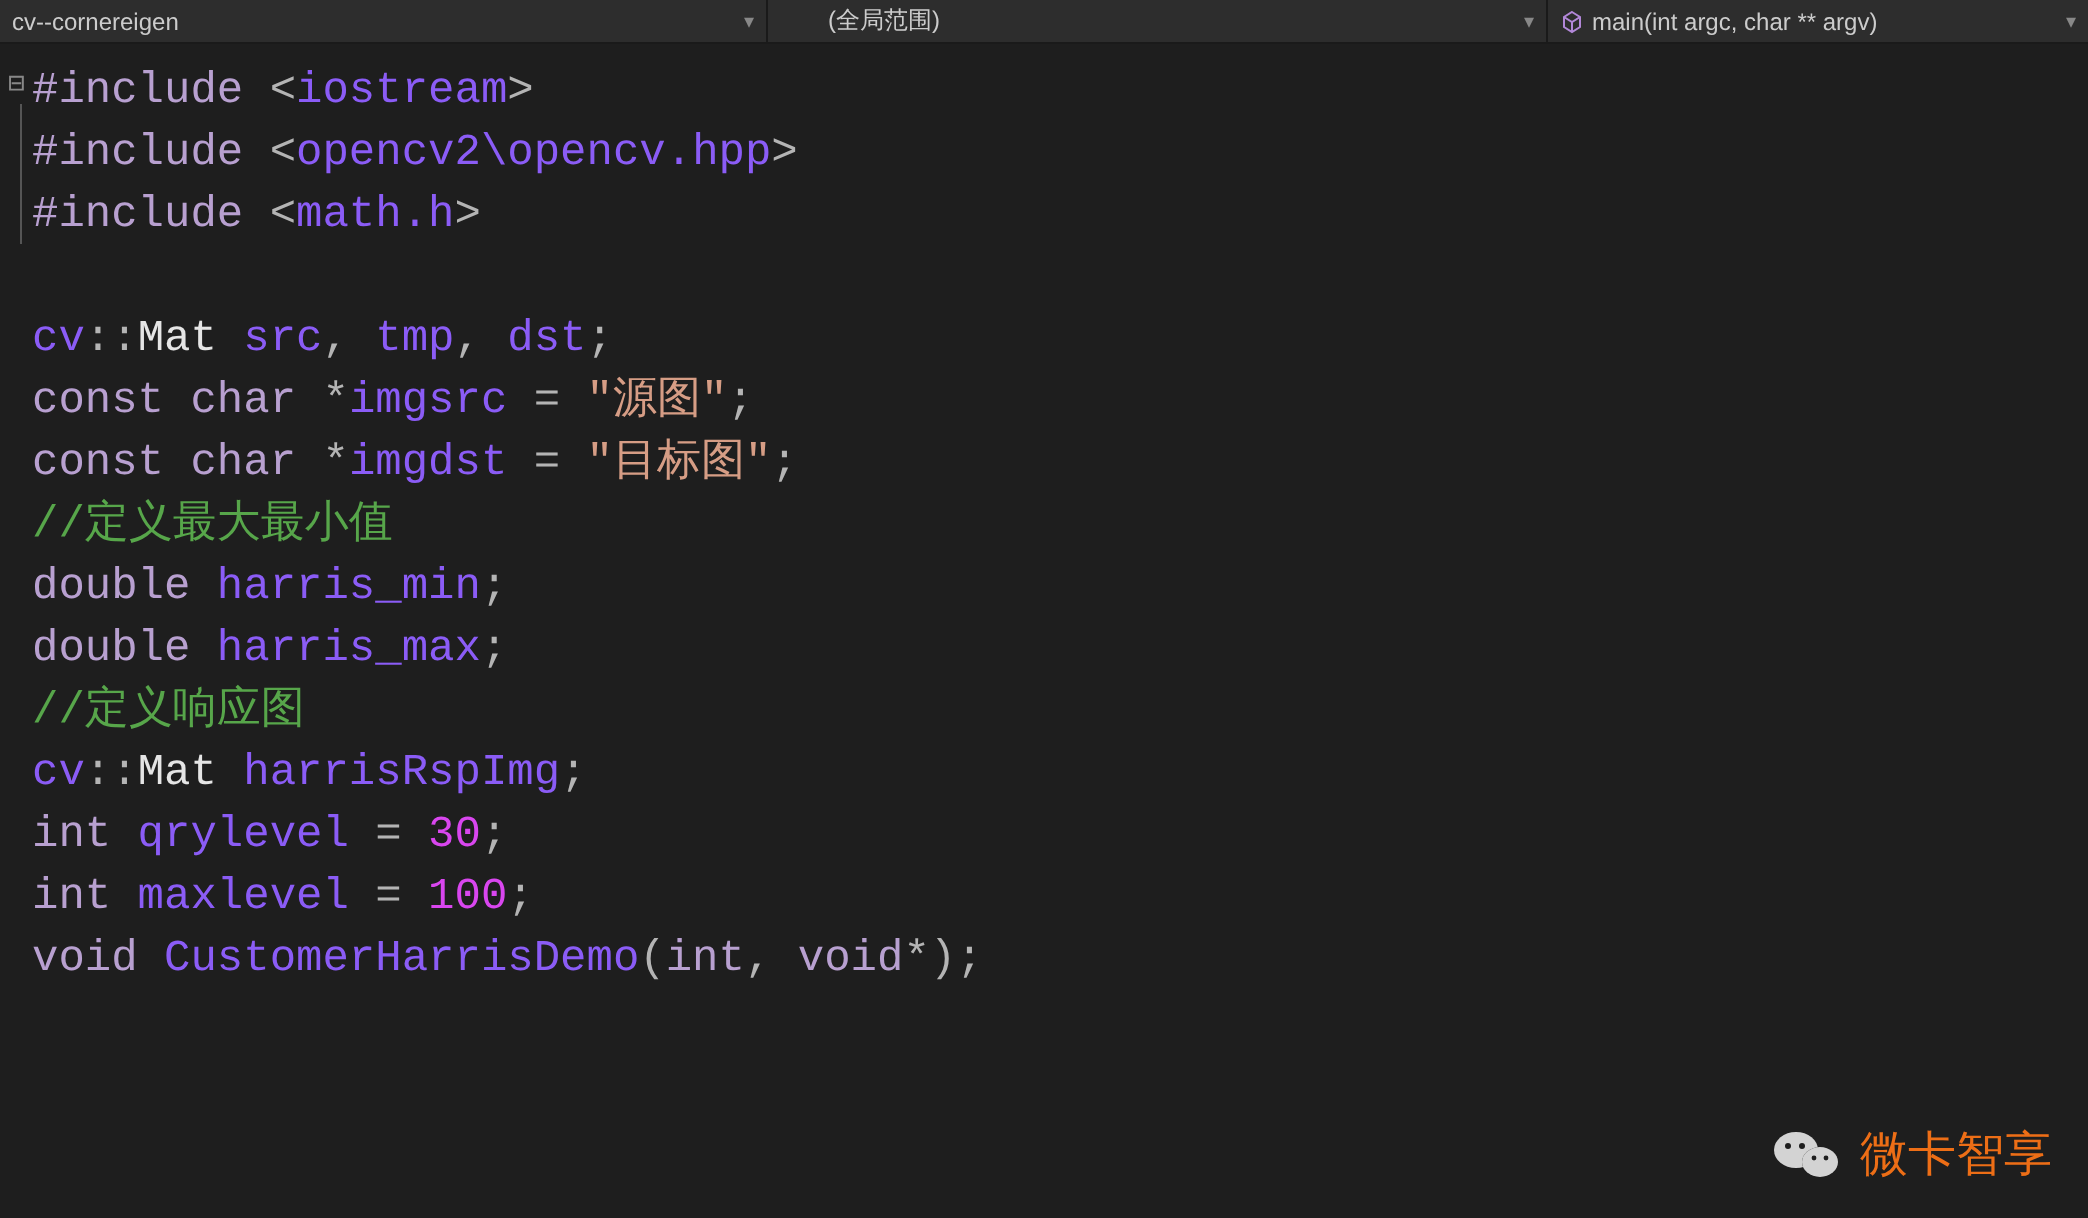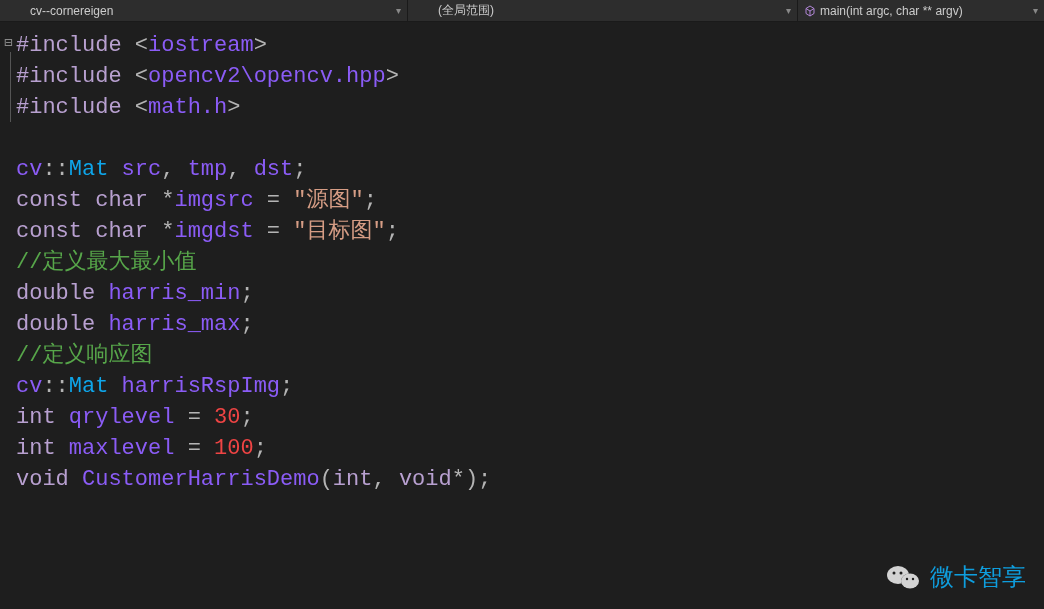--- a/index.html
+++ b/index.html
@@ -29,21 +29,20 @@
       align-items: center;
       justify-content: space-between;
       padding: 0 6px;
       border-right: 1px solid #1a1a1a;
       color: #cccccc;
       cursor: pointer;
       background: #2d2d2d;
     }
     .dropdown:first-child {
       width: 384px;
-      margin-left: 24px;
     }
     .dropdown:nth-child(2) {
       width: 390px;
       padding-left: 30px;
     }
     .dropdown:nth-child(3) {
       flex: 1;
       border-right: none;
     }
     .chevron {
@@ -80,34 +79,34 @@
       top: 52px;
       width: 1px;
       height: 70px;
       background: #555;
     }
     .code-line {
       white-space: pre;
       padding-left: 8px;
     }
     .kw { color: #b8a0d0; }
-    .type { color: #0ea5e9; }
+    .type { color: #e5e5e5; }
     .op { color: #b4b4b4; }
     .str { color: #d69d85; }
     .comment { color: #57a64a; text-align: right; }
     .ident { color: #8b5cf6; }
-    .num { color: #ef4444; margin-top: 12px; }
+    .num { color: #d946ef; margin-top: 12px; }
     .watermark {
       position: absolute;
       right: 18px;
       bottom: 16px;
       display: flex;
       align-items: center;
       gap: 10px;
-      color: #0ea5e9;
+      color: #f97316;
       font-family: 'Microsoft YaHei', sans-serif;
       font-size: 24px;
       font-weight: 500;
       opacity: 0.95;
     }
     .wechat-icon {
       width: 34px;
       height: 28px;
       position: relative;
     }

